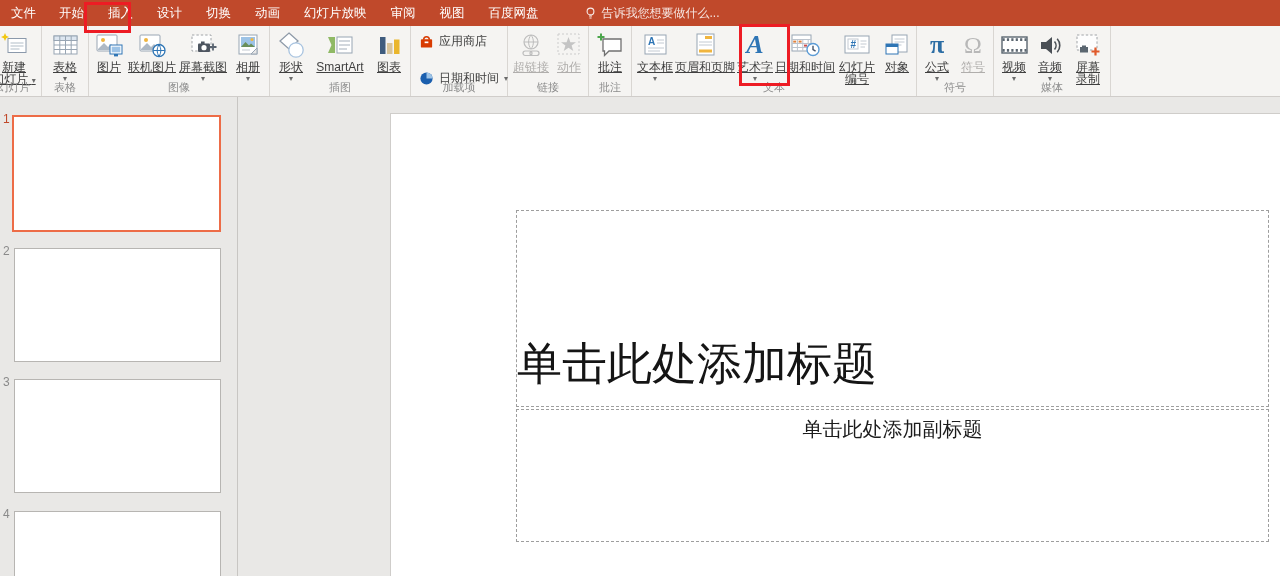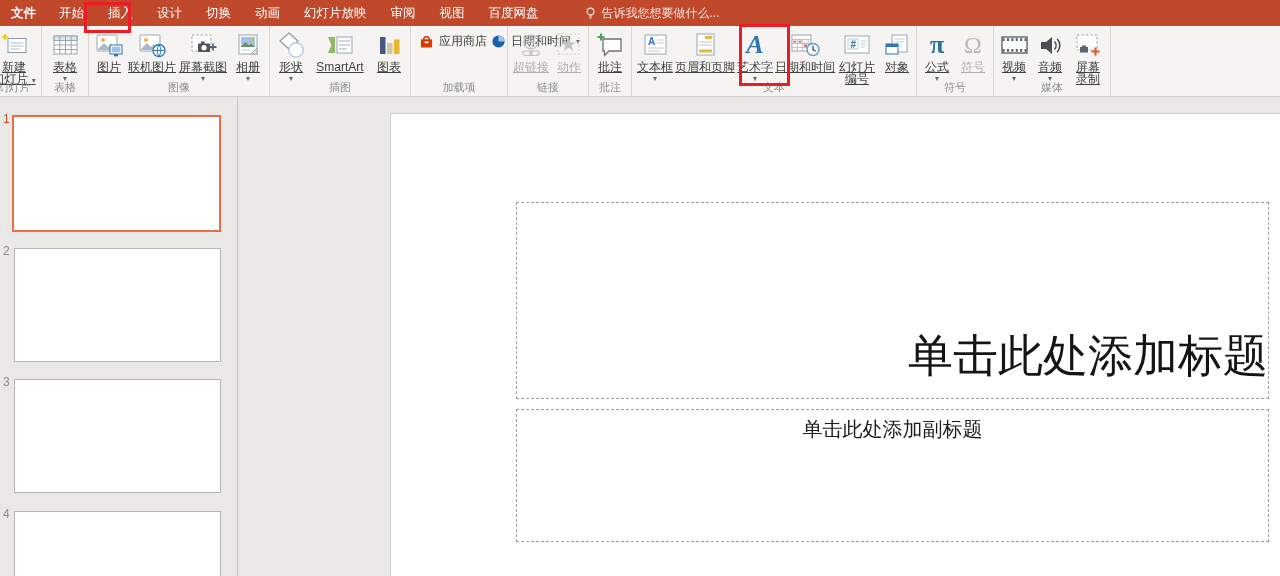--- a/index.html
+++ b/index.html
@@ -2,49 +2,49 @@
 <html><head>
 <meta charset="utf-8">
 <style>
   * { box-sizing: border-box; margin: 0; padding: 0; }
   html,body { width:1280px; height:576px; overflow:hidden; font-family:"Liberation Sans",sans-serif; }
   body { position:relative; background:#e9e8e6; }
 
   
   .tabbar { position:absolute; left:0; top:0; width:1280px; height:26px; background:#c0492b; display:flex; align-items:stretch; }
   .tab { color:#fff; font-size:12.5px; display:flex; align-items:center; padding:0 12px; white-space:nowrap; cursor:default; }
-  .tab.file { font-weight:bold; padding:0 11px; }
+  .tab.file { font-weight:normal; padding:0 11px; }
   .tellme { display:flex; align-items:center; gap:6px; margin-left:34px; color:rgba(255,255,255,.85); font-size:12px; }
 
   
   .ribbon { position:absolute; left:0; top:26px; width:1280px; height:71px; background:#f5f4f2; border-bottom:1px solid #d0cdca; display:flex; align-items:stretch; }
   .rgroup { position:relative; display:flex; align-items:flex-start; padding:2px 2px 13px 2px; border-right:1px solid #d9d6d2; }
   .glabel { position:absolute; bottom:1px; left:0; right:0; text-align:center; font-size:11px; color:#8c8c8c; white-space:nowrap; }
   .rbtn { display:flex; flex-direction:column; align-items:center; font-size:12px; color:#404040; padding:1px 2px; white-space:nowrap; cursor:default; }
   .rbtn .icon { height:32px; display:flex; align-items:center; justify-content:center; }
   .rbtn .lbl { line-height:12px; text-align:center;text-decoration:underline; }
   .arrow { font-size:8px; line-height:8px; color:#6b6b6b; margin-top:2px; }
   .inlinearrow { font-size:8px; color:#6b6b6b; }
   .disabled { color:#b0aeac; }
   .grp-slides { margin-left:-13px; }
   
-  .stackcol { display:flex; flex-direction:row; gap:4px; padding:5px 6px 0 6px; font-size:12px; color:#404040; }
+  .stackcol { display:flex; flex-direction:column; gap:20px; padding:5px 6px 0 6px; font-size:12px; color:#404040; }
   .stackrow { display:flex; align-items:center; gap:5px; white-space:nowrap; }
 
   
   .workspace { position:absolute; left:0; top:97px; width:1280px; height:479px; background:#e9e8e6; }
   .thumbpanel { position:absolute; left:0; top:0; width:238px; height:479px; background:#e9e8e6; border-right:1px solid #c8c6c3; overflow:hidden; }
   .thumb { position:absolute; left:14px; width:207px; height:114px; background:#fff; border:1px solid #b7b5b2; }
   .thumb.sel { left:12px; width:209px; height:117px; border:2px solid #ed6c47; }
   .tnum { position:absolute; left:3px; font-size:12px; color:#8a8a8a; }
   .tnum.sel { color:#c0492b; }
 
   .canvas { position:absolute; left:390px; top:16px; width:900px; height:470px; background:#fff; border-top:1px solid #cfcdca; border-left:1px solid #cfcdca; }
   .ph { position:absolute; left:125px; width:753px; border:1px dashed #9e9e9e; }
-  .ph-title { top:88px; height:197px; display:flex; flex-direction:column; justify-content:flex-end; align-items:flex-end; padding-bottom:12px; font-size:45px; color:#151515; }
+  .ph-title { top:96px; height:197px; display:flex; flex-direction:column; justify-content:flex-end; align-items:flex-start; padding-bottom:12px; font-size:45px; color:#151515; }
   .ph-subtitle { top:295px; height:133px; display:flex; flex-direction:column; justify-content:flex-start; align-items:center; padding-top:6px; font-size:20px; color:#1c1c1c; }
 
   
   .anno { position:absolute; border:3px solid #ed1c24; background:transparent; pointer-events:none; }
   .anno-insert { left:84px; top:2px; width:47px; height:31px; }
   .anno-slidenum { left:739px; top:24px; width:51px; height:62px; }
 
   svg { display:block; }
 </style>
 </head>

